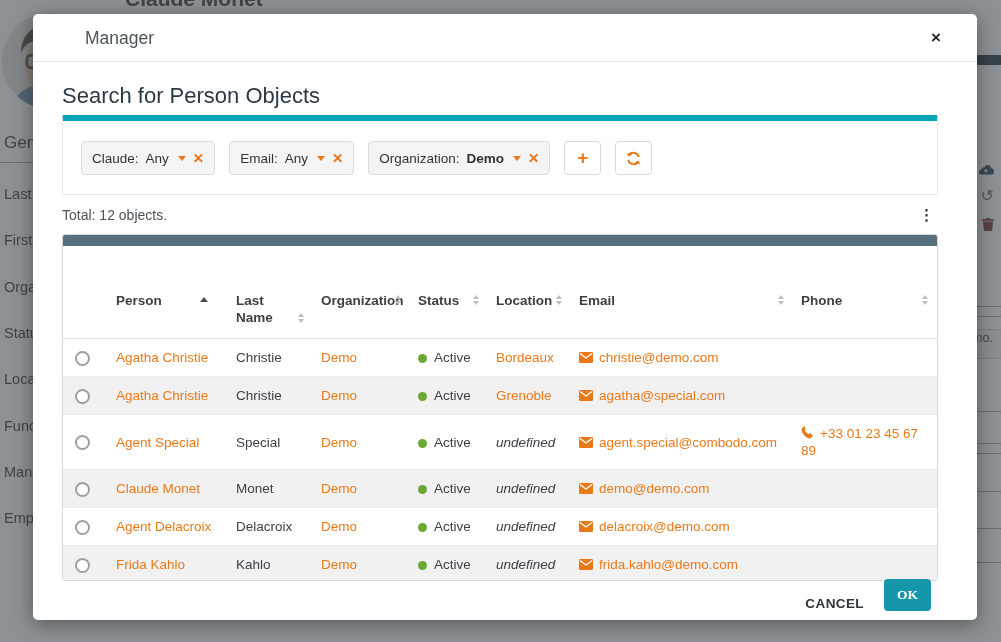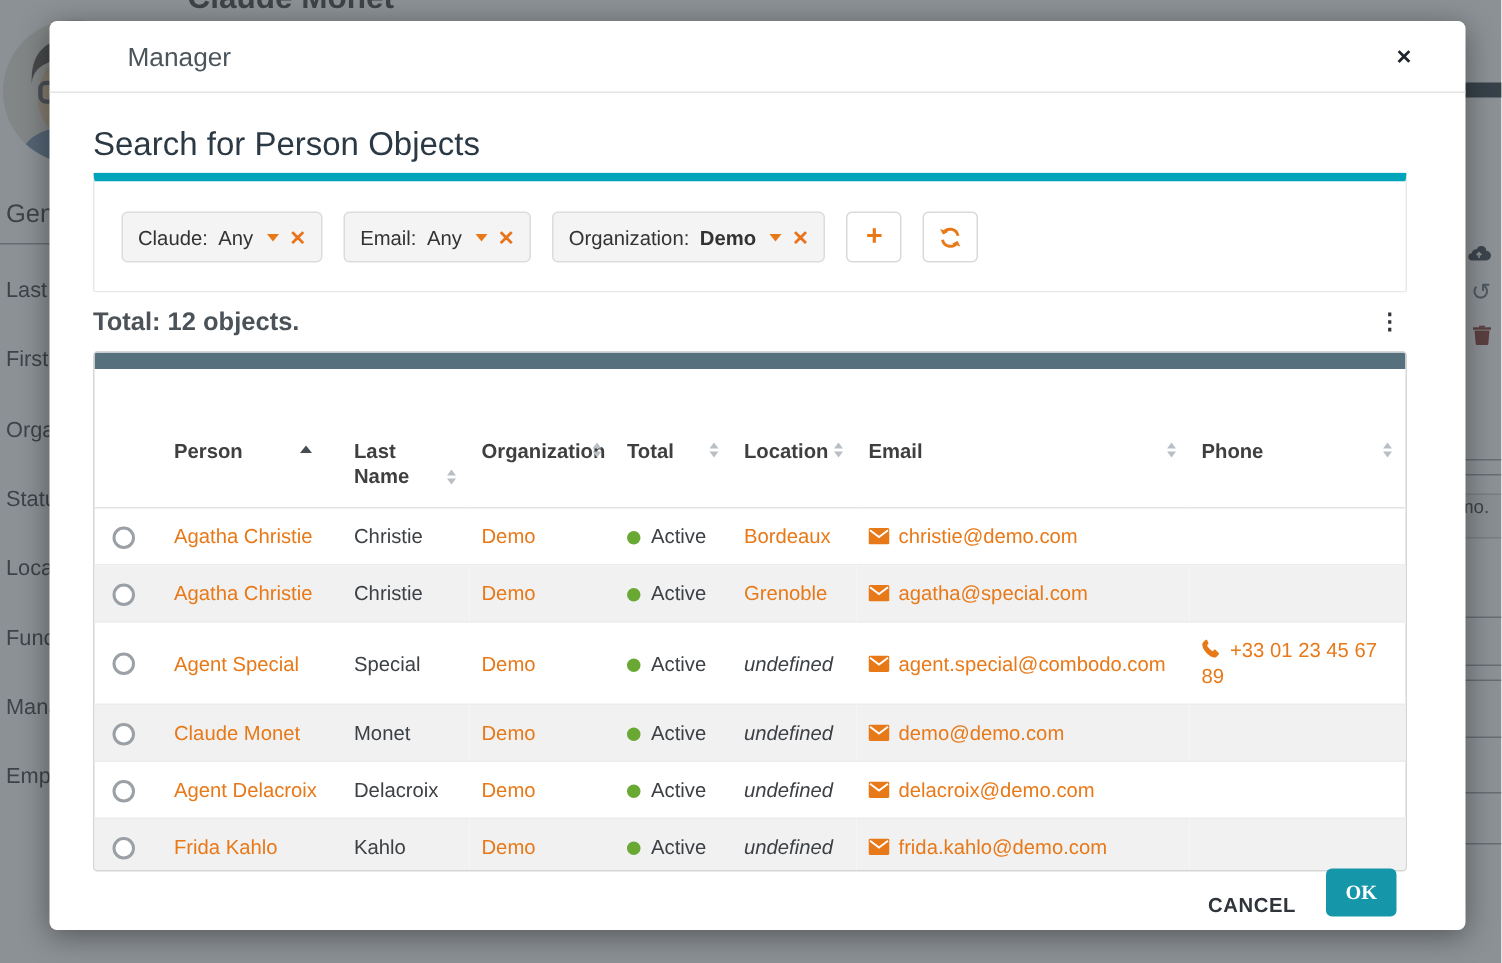--- a/index.html
+++ b/index.html
@@ -43,21 +43,21 @@
   .chip-row { display:flex; align-items:center; gap:14px; }
   .chip { display:flex; align-items:center; gap:7px; background:#f4f4f4; border:1px solid #dcdcdc; border-radius:4px;
           padding:0 10px; height:34px; font-size:13.5px; color:#333; cursor:pointer; }
   .chip-val-bold { font-weight:700; }
   .chip-caret { width:0; height:0; border-left:4.5px solid transparent; border-right:4.5px solid transparent; border-top:5.5px solid #e87918; margin-left:2px; }
   .chip-x { color:#e8731a; font-weight:700; font-size:13.5px; }
   .tool-btn { width:37px; height:34px; background:#fff; border:1px solid #d9d9d9; border-radius:4px; color:#e87918;
               font-size:19px; font-weight:700; display:flex; align-items:center; justify-content:center; cursor:pointer; }
 
   .total-row { margin-top:11px; display:flex; justify-content:space-between; align-items:center; height:18px; }
-  .total-text { font-size:17px; color:#4b5359;font-weight:bold; }
+  .total-text { font-size:14px; color:#4b5359; }
   .kebab { font-size:15px; font-weight:700; color:#2d343a; letter-spacing:0; background:none; border:none; cursor:pointer; margin-right:4px; line-height:14px; }
 
   .table-box { margin-top:10px; border:1px solid #d6d6d6; border-radius:3px; height:347px; overflow:hidden; }
   .table-topbar { height:11px; background:#56707e; }
   table { width:100%; border-collapse:collapse; table-layout:fixed; font-size:13.5px; color:#3c4146; }
   col.c-radio{width:45px;} col.c-person{width:120px;} col.c-last{width:85px;} col.c-org{width:97px;}
   col.c-status{width:78px;} col.c-loc{width:83px;} col.c-email{width:222px;}
   th { text-align:left; font-weight:700; color:#3f3f3f; font-size:13.5px; padding:46px 18px 12px 8px;
        vertical-align:top; position:relative; border-bottom:1px solid #e3e3e3; line-height:17px; cursor:pointer; }
   th.no-pad { padding-right:8px; }
@@ -218,21 +218,21 @@
                 </span>
             </th>
             <th>
               <span>Organization</span>
               <span class="sort">
                   <span class="tri-up"></span>
                   <span class="tri-down"></span>
                 </span>
             </th>
             <th>
-              <span>Total</span>
+              <span>Status</span>
               <span class="sort">
                   <span class="tri-up"></span>
                   <span class="tri-down"></span>
                 </span>
             </th>
             <th>
               <span>Location</span>
               <span class="sort">
                   <span class="tri-up"></span>
                   <span class="tri-down"></span>

